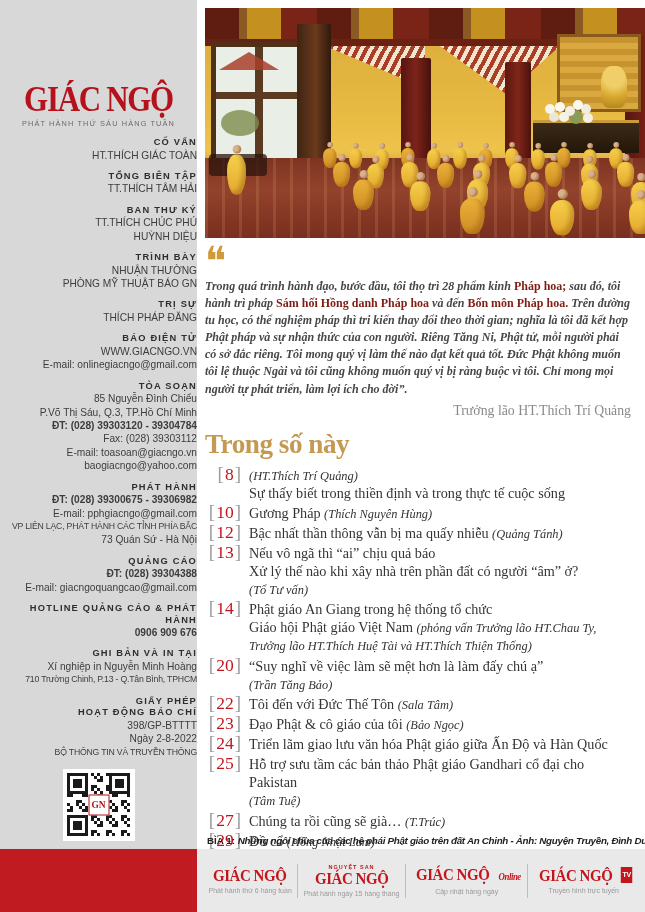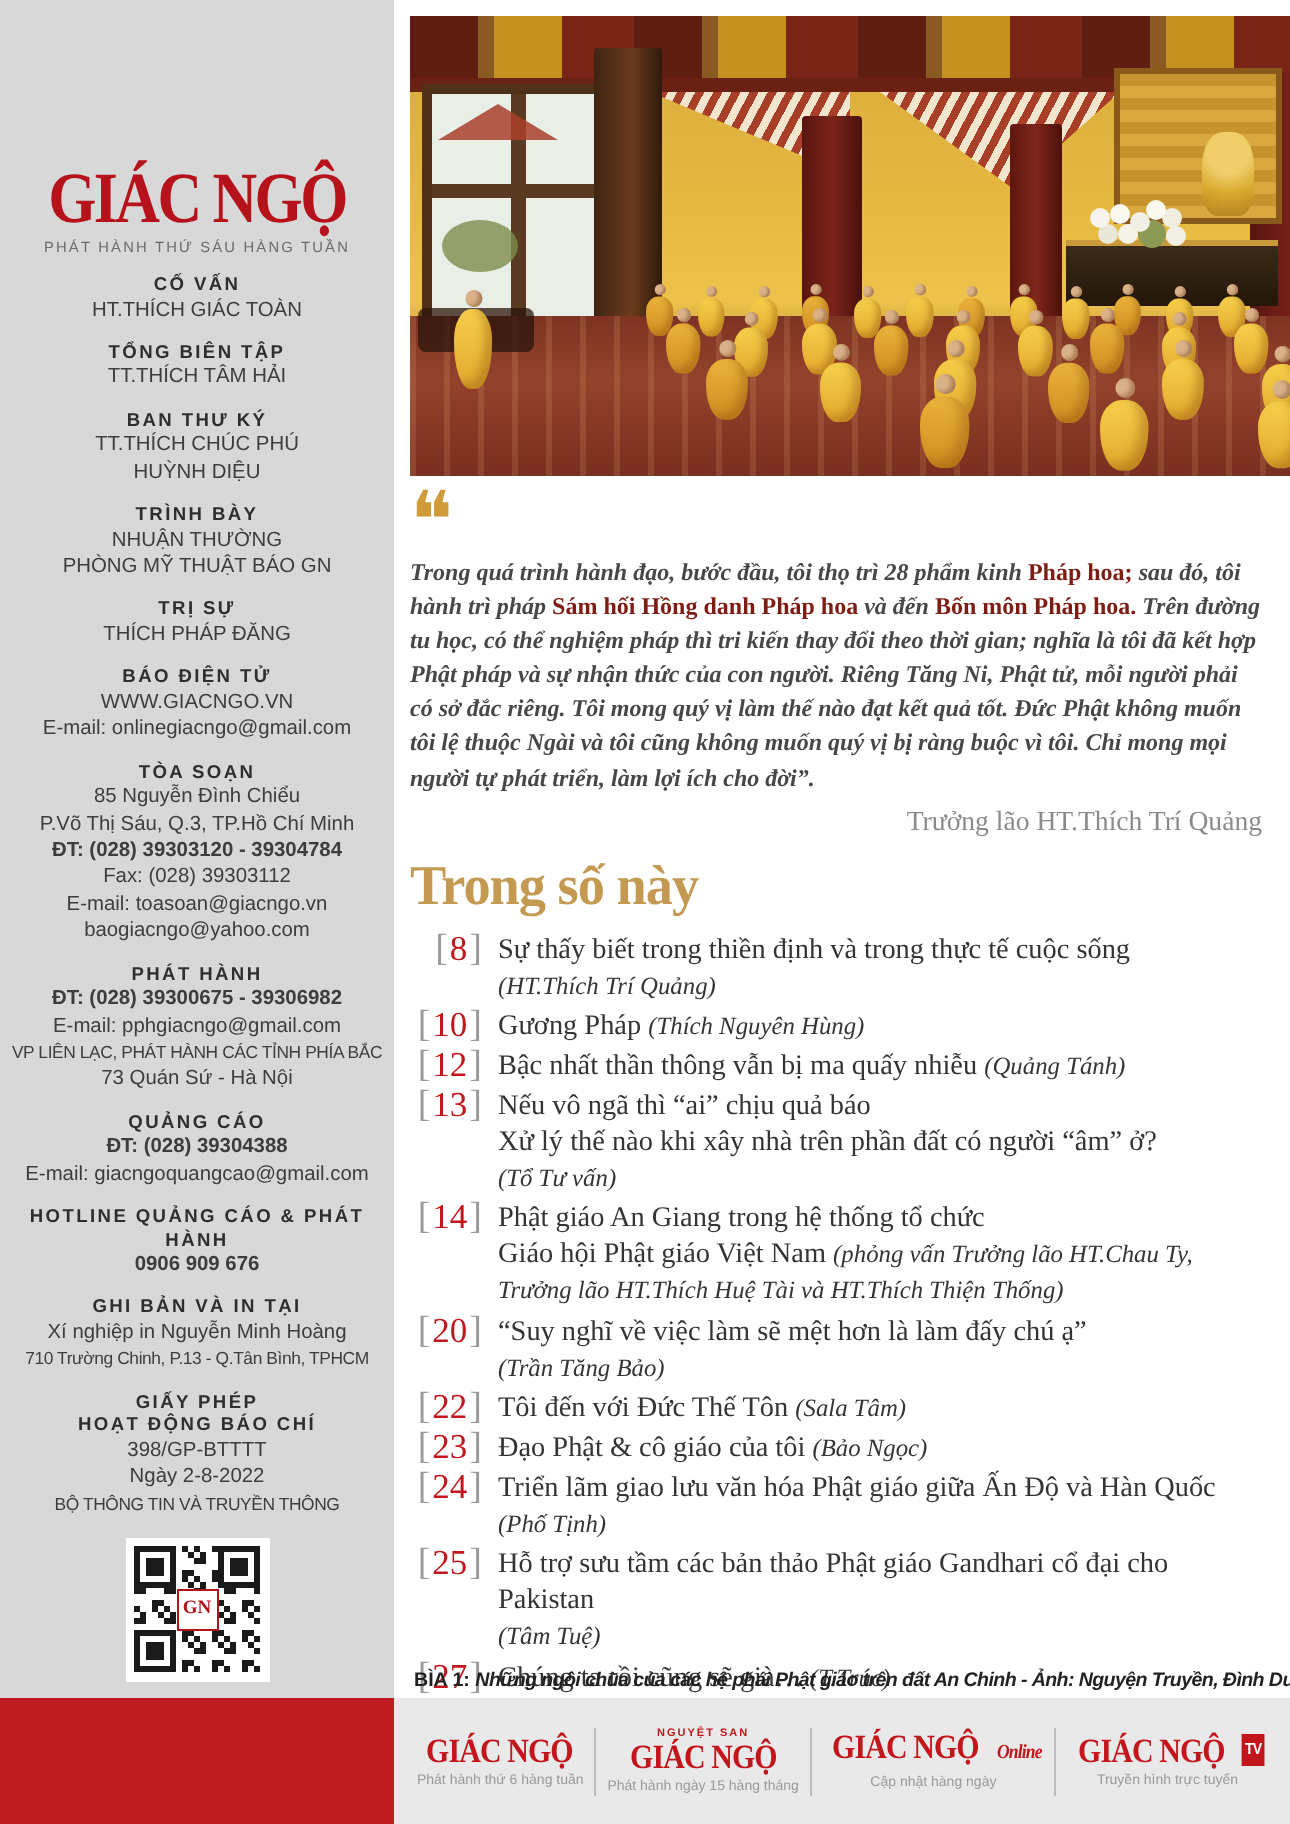--- a/index.html
+++ b/index.html
@@ -6,21 +6,21 @@
   body{width:645px;height:912px;background:#fff;font-family:"Liberation Sans",sans-serif;
        -webkit-font-smoothing:antialiased;}
   .page{position:relative;width:645px;height:912px;overflow:hidden;background:#fff;}
 
   
   .sidebar{position:absolute;left:0;top:0;width:197px;height:849px;background:#d8d8d8;
            text-align:center;overflow:hidden;}
   .logo{margin-top:82px;font-family:"Liberation Serif",serif;font-weight:bold;color:#b5121b;
         font-size:36px;line-height:34px;letter-spacing:-1.5px;transform:scaleX(.86);}
   .logo-tag{font-size:7.4px;letter-spacing:1.1px;color:#6b6b6b;margin-top:3px;}
-  #sb-secs{margin-top:6px;}
+  #sb-secs{margin-top:6px;text-align:right;}
   .sec{margin-top:9px;}
   .sec-h{font-weight:bold;font-size:9.3px;letter-spacing:1.2px;color:#2e2e2e;line-height:11.5px;}
   .sec-l{font-size:10.2px;color:#3d3d3d;line-height:13.4px;}
   .sec-l.b{font-weight:bold;}
   .sec-l.s{font-size:8.7px;letter-spacing:-0.2px;}
   .qr-wrap{width:72px;height:72px;background:#fff;margin:10px auto 0;position:relative;
            display:flex;align-items:center;justify-content:center;}
   #qr{display:grid;grid-template-columns:repeat(21,3px);grid-auto-rows:3px;}
   .qc{background:#fff;}
   .qc.k{background:#1a1a1a;}
@@ -794,22 +794,22 @@
 
   <main class="main">
     <div class="qmark">❝</div>
     <div id="quote-text" class="qtext"><span class="q-i">Trong quá trình hành đạo, bước đầu, tôi thọ trì 28 phẩm kinh </span><span class="q-r">Pháp hoa;</span><span class="q-i"> sau đó, tôi hành trì pháp </span><span class="q-r">Sám hối Hồng danh Pháp hoa</span><span class="q-i"> và đến </span><span class="q-r">Bốn môn Pháp hoa.</span><span class="q-i"> Trên đường tu học, có thể nghiệm pháp thì tri kiến thay đổi theo thời gian; nghĩa là tôi đã kết hợp Phật pháp và sự nhận thức của con người. Riêng Tăng Ni, Phật tử, mỗi người phải có sở đắc riêng. Tôi mong quý vị làm thế nào đạt kết quả tốt. Đức Phật không muốn tôi lệ thuộc Ngài và tôi cũng không muốn quý vị bị ràng buộc vì tôi. Chỉ mong mọi người tự phát triển, làm lợi ích cho đời”.</span></div>
     <div class="qattr">Trưởng lão HT.Thích Trí Quảng</div>
     <h2 class="toc-head">Trong số này</h2>
     <div id="toc">
         <div class="ti">
           <div class="tn"><span class="br">[</span><span class="nn">8</span><span class="br">]</span></div>
           <div class="tc">
+            <div class="tr"><span class="ta">(HT.Thích Trí Quảng)</span></div>
             <div class="tr"><span class="ts">Sự thấy biết trong thiền định và trong thực tế cuộc sống</span></div>
-            <div class="tr"><span class="ta">(HT.Thích Trí Quảng)</span></div>
           </div>
         </div>
         <div class="ti">
           <div class="tn"><span class="br">[</span><span class="nn">10</span><span class="br">]</span></div>
           <div class="tc">
             <div class="tr"><span class="ts">Gương Pháp </span><span class="ta">(Thích Nguyên Hùng)</span></div>
           </div>
         </div>
         <div class="ti">
           <div class="tn"><span class="br">[</span><span class="nn">12</span><span class="br">]</span></div>
@@ -849,21 +849,20 @@
         <div class="ti">
           <div class="tn"><span class="br">[</span><span class="nn">23</span><span class="br">]</span></div>
           <div class="tc">
             <div class="tr"><span class="ts">Đạo Phật &amp; cô giáo của tôi </span><span class="ta">(Bảo Ngọc)</span></div>
           </div>
         </div>
         <div class="ti">
           <div class="tn"><span class="br">[</span><span class="nn">24</span><span class="br">]</span></div>
           <div class="tc">
             <div class="tr"><span class="ts">Triển lãm giao lưu văn hóa Phật giáo giữa Ấn Độ và Hàn Quốc</span></div>
-            <div class="tr"><span class="ta">(Phố Tịnh)</span></div>
           </div>
         </div>
         <div class="ti">
           <div class="tn"><span class="br">[</span><span class="nn">25</span><span class="br">]</span></div>
           <div class="tc">
             <div class="tr"><span class="ts">Hỗ trợ sưu tầm các bản thảo Phật giáo Gandhari cổ đại cho Pakistan</span></div>
             <div class="tr"><span class="ta">(Tâm Tuệ)</span></div>
           </div>
         </div>
         <div class="ti">

